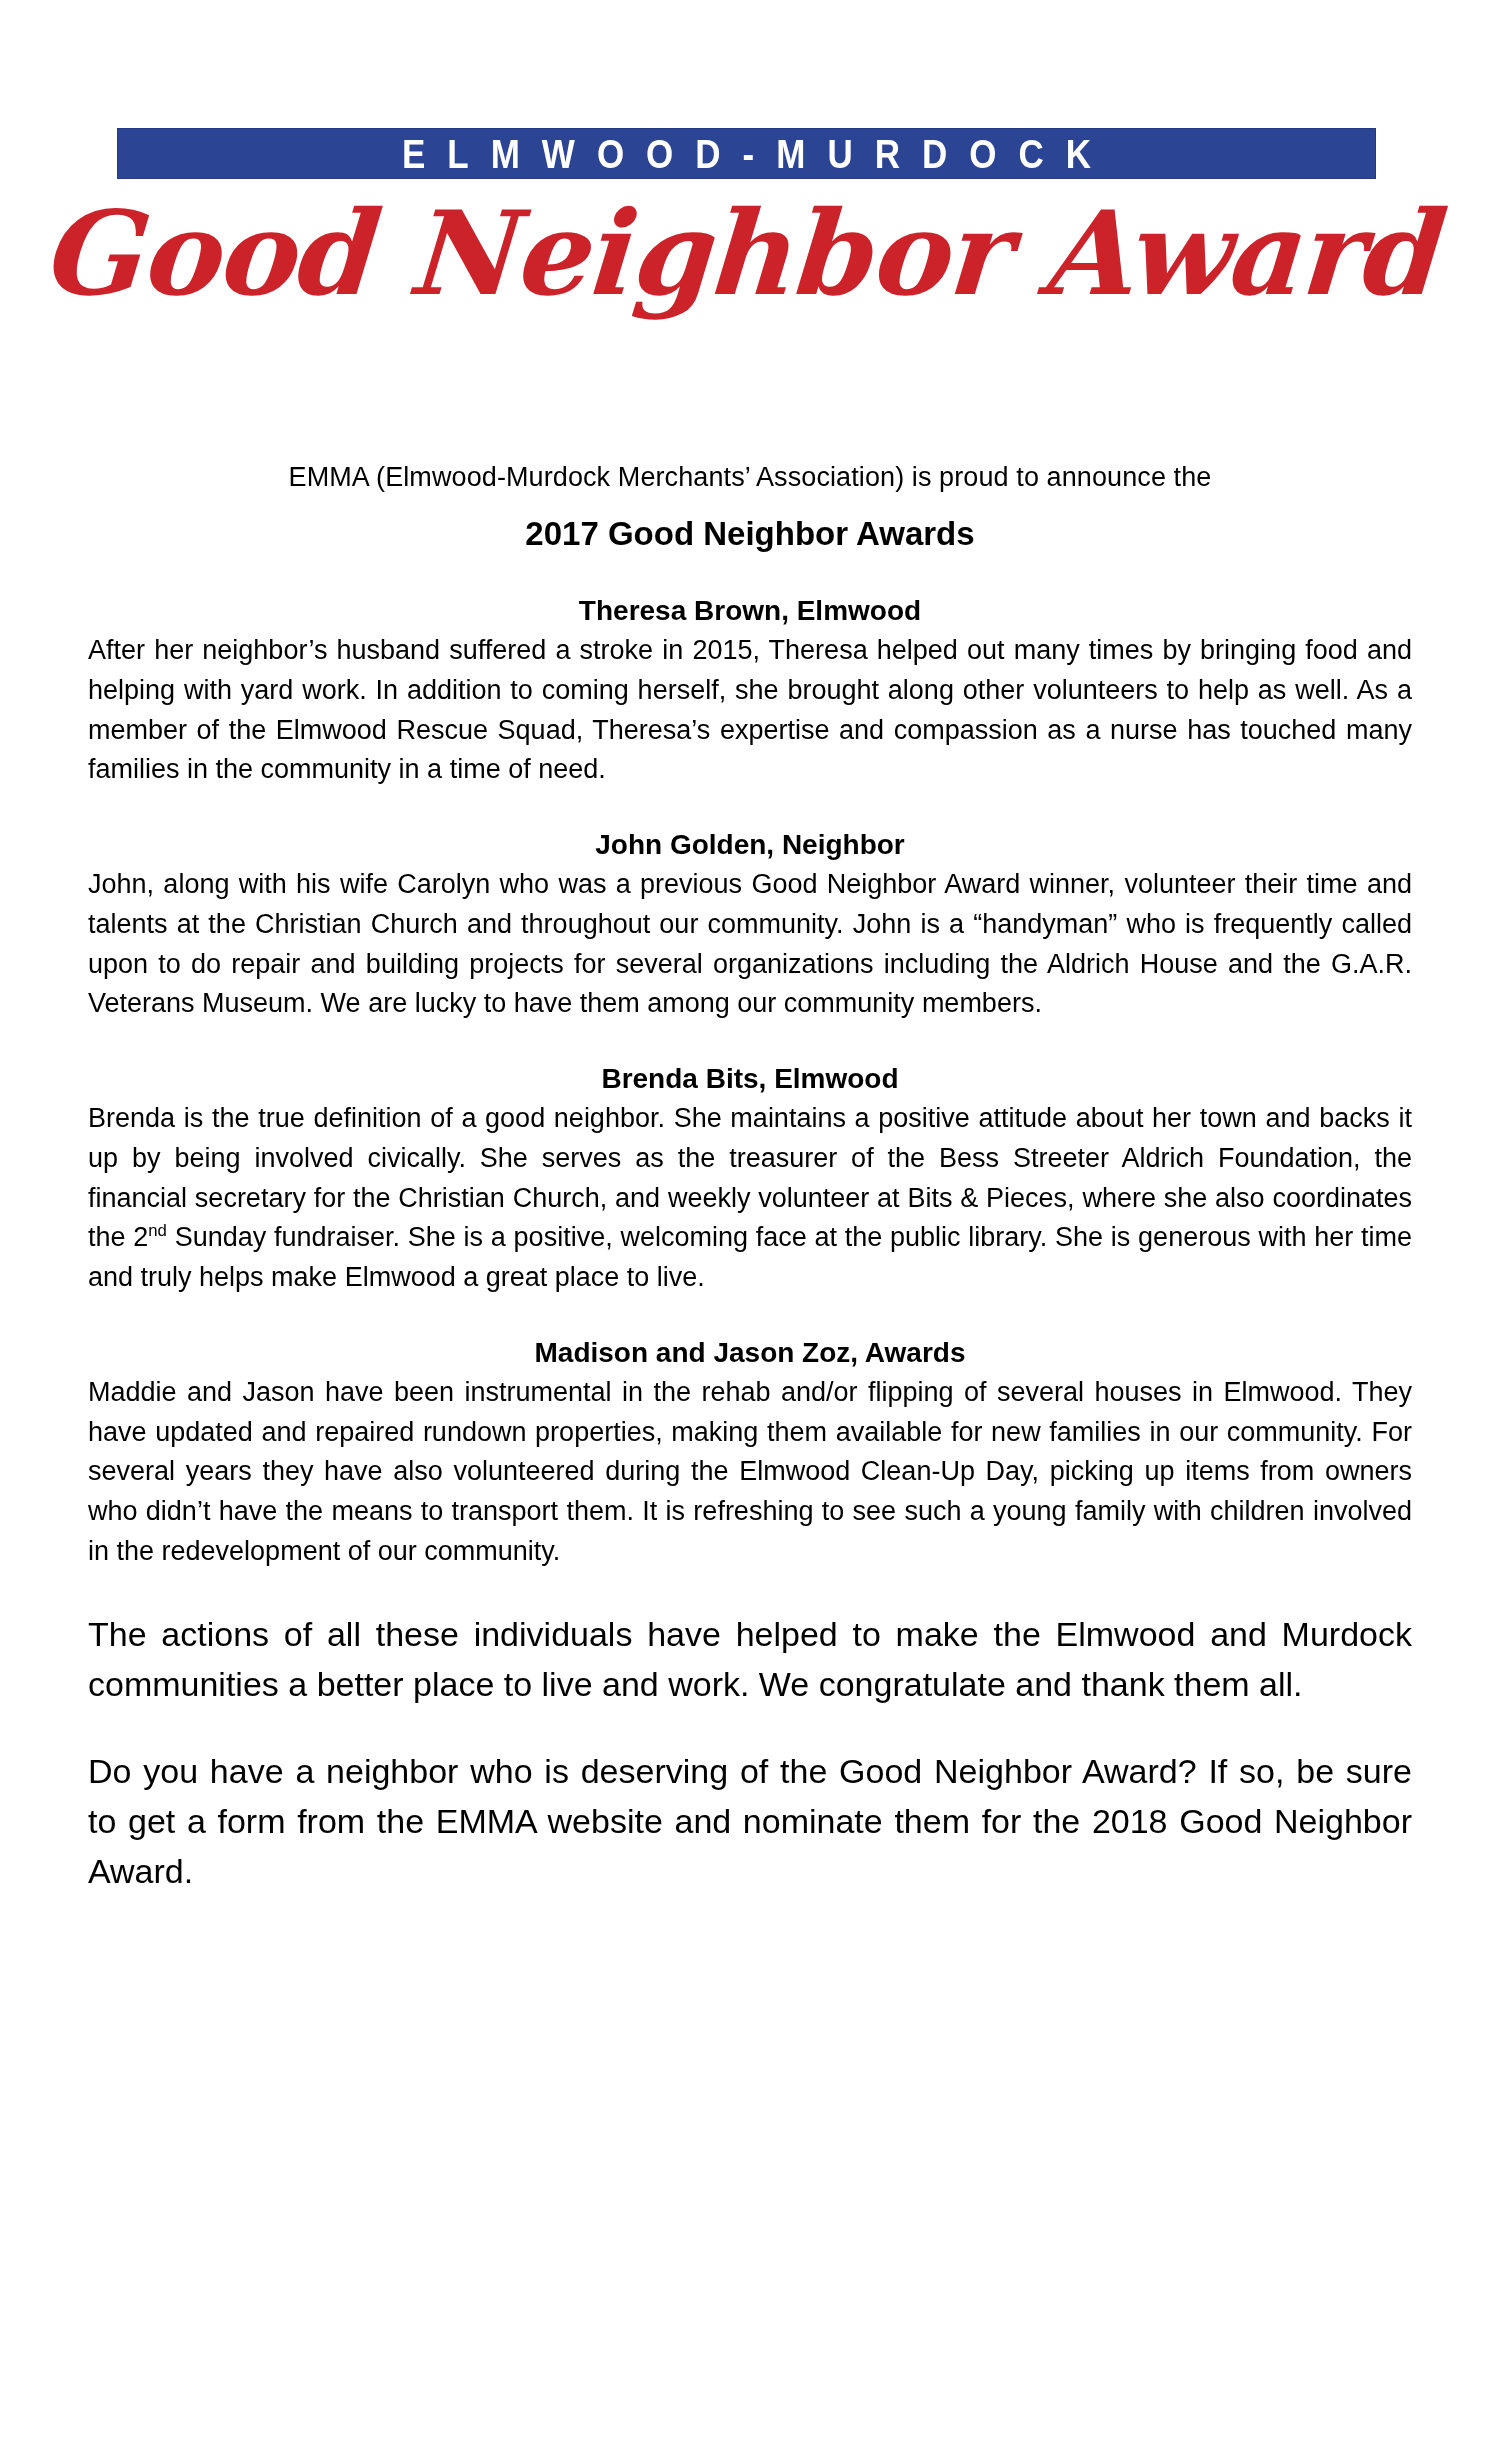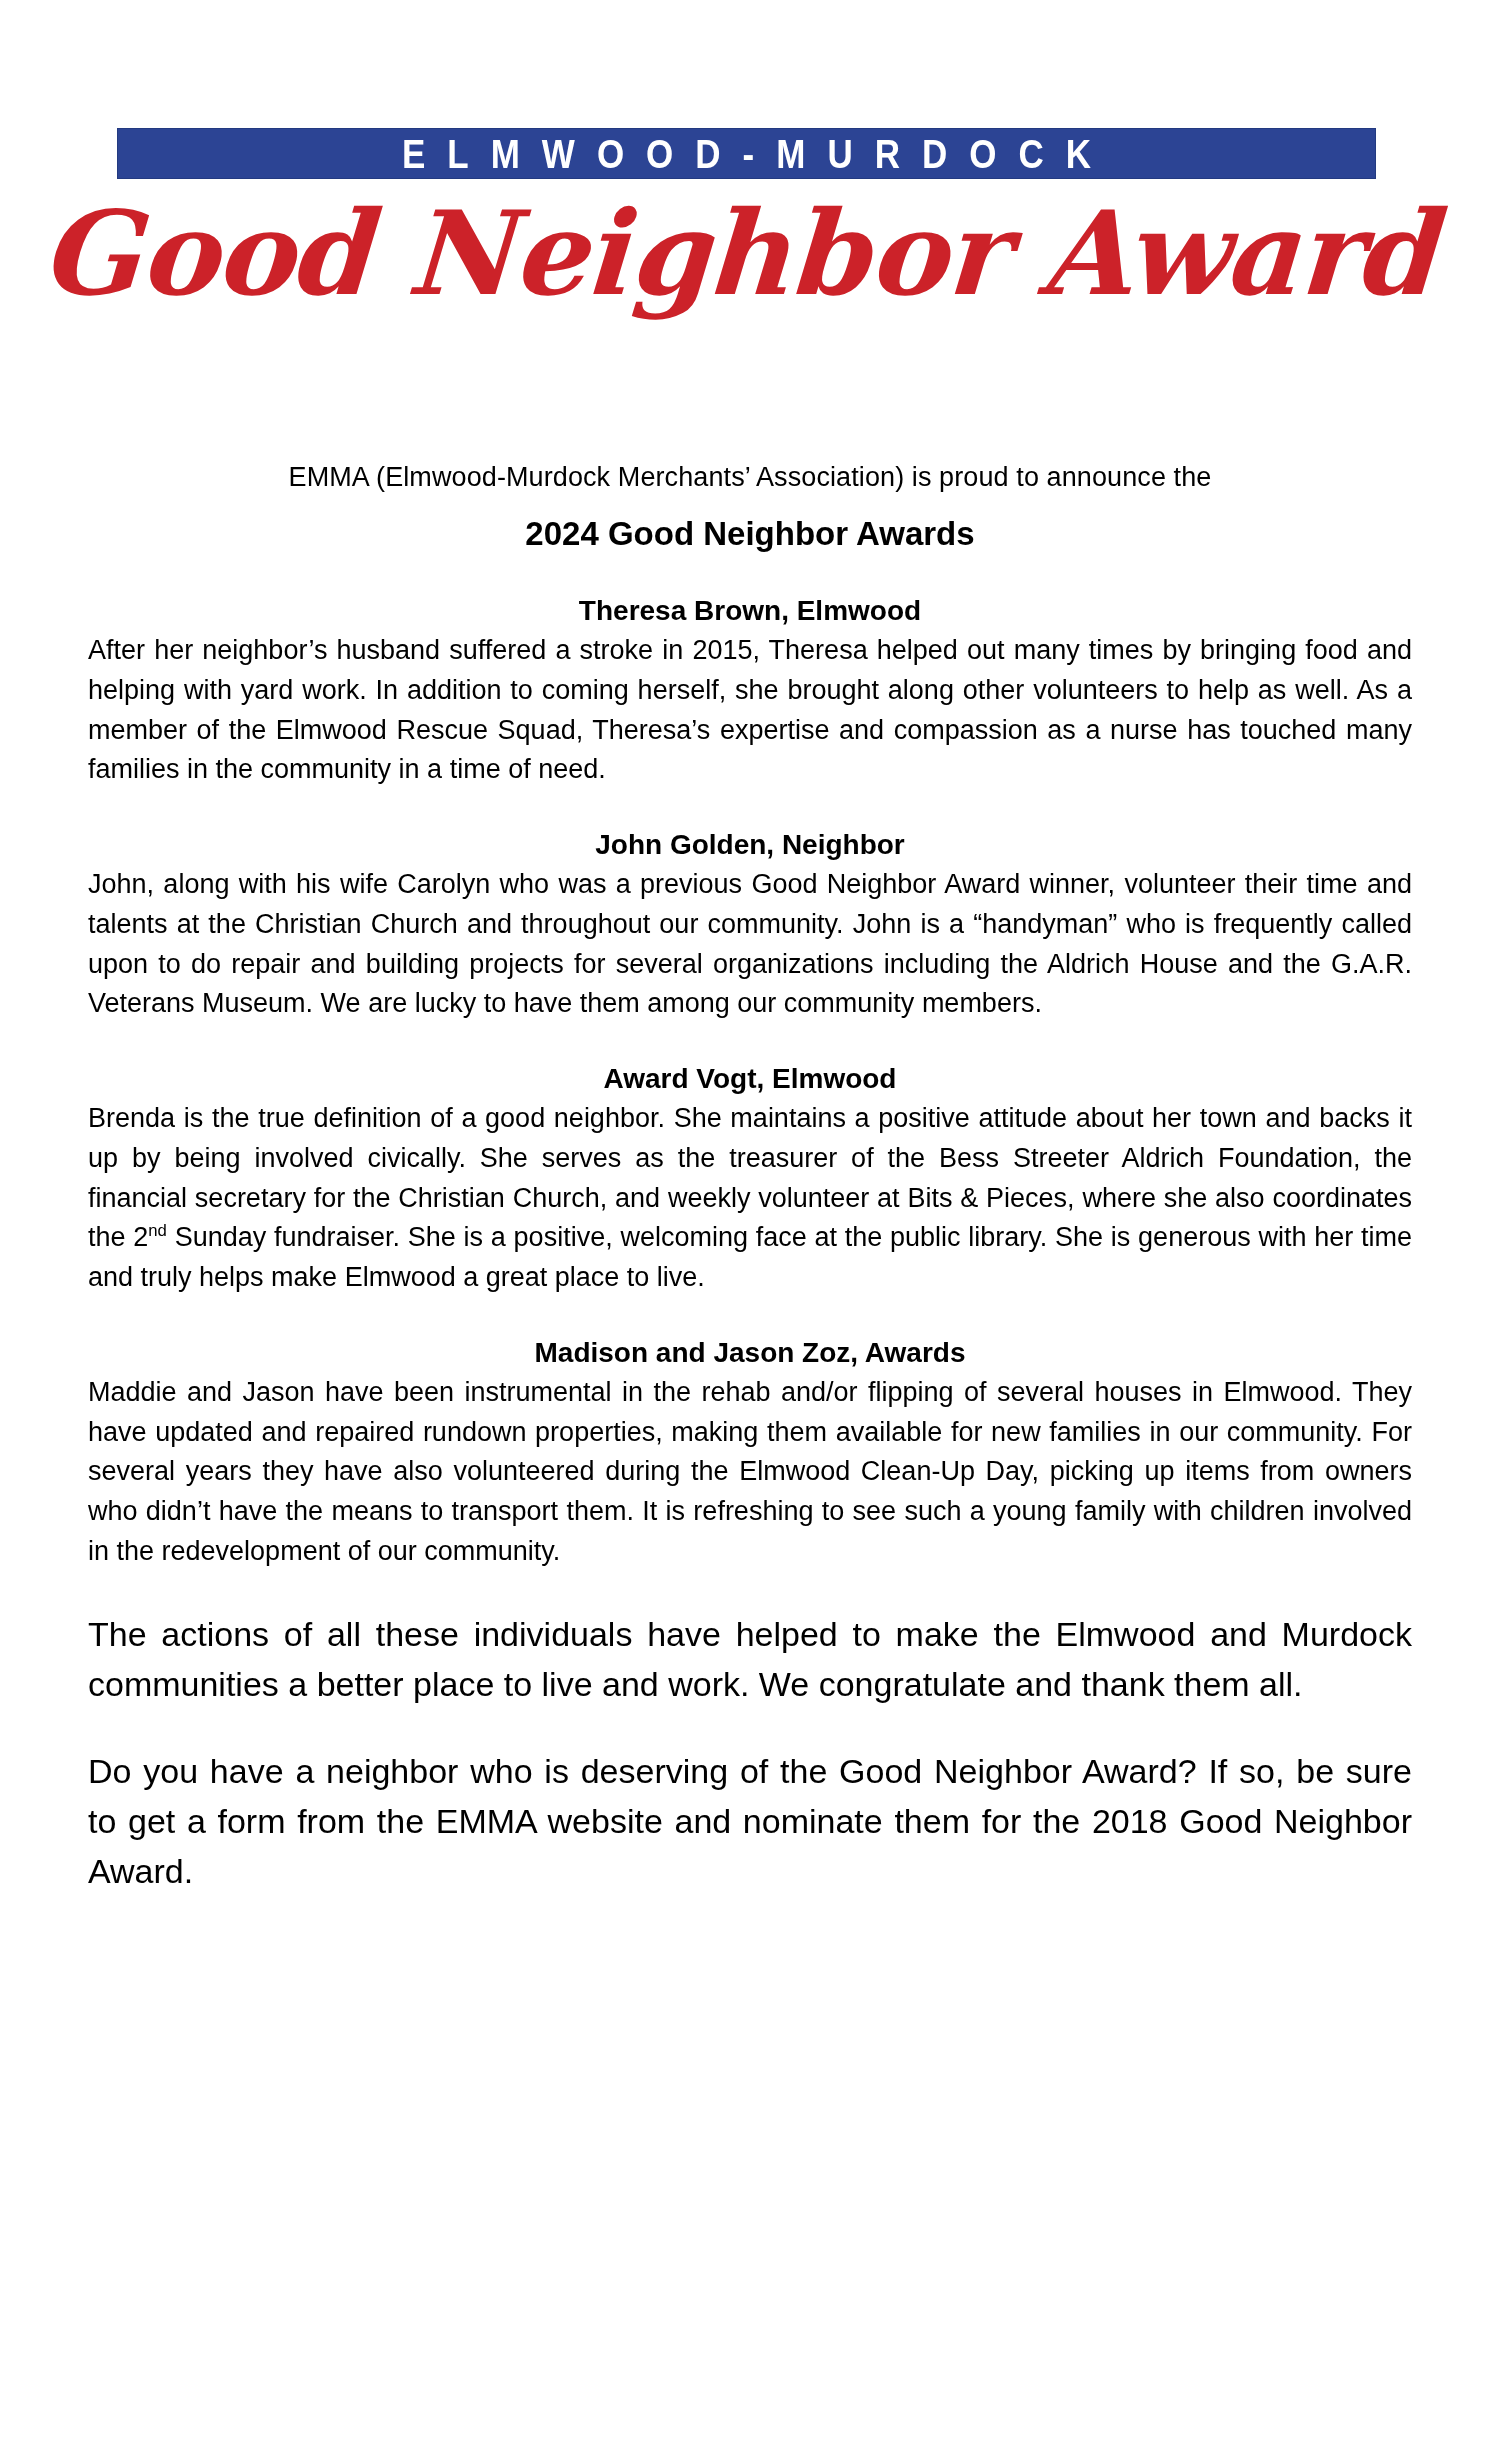--- a/index.html
+++ b/index.html
@@ -160,34 +160,34 @@
       </div>
     </div>
 
     <div class="script-title">Good Neighbor Award</div>
   </div>
 
   <div class="content">
 
     <p class="intro-line">EMMA (Elmwood-Murdock Merchants’ Association) is proud to announce the</p>
 
-    <p class="intro-title">2024 Good Neighbor Awards</p>
+    <p class="intro-title">2017 Good Neighbor Awards</p>
 
     <div class="award gap-lg">
       <p class="award-heading">Theresa Brown, Elmwood</p>
       <p class="award-body">After her neighbor’s husband suffered a stroke in 2015, Theresa helped out many times by bringing food and helping with yard work.  In addition to coming herself, she brought along other volunteers to help as well.  As a member of the Elmwood Rescue Squad, Theresa’s expertise and compassion as a nurse has touched many families in the community in a time of need.</p>
     </div>
 
     <div class="award gap-lg">
       <p class="award-heading">John Golden, Neighbor</p>
       <p class="award-body">John, along with his wife Carolyn who was a previous Good Neighbor Award winner, volunteer their time and talents at the Christian Church and throughout our community. John is a “handyman” who is frequently called upon to do repair and building projects for several organizations including the Aldrich House and the G.A.R. Veterans Museum. We are lucky to have them among our community members.</p>
     </div>
 
     <div class="award gap-lg">
-      <p class="award-heading">Award Vogt, Elmwood</p>
+      <p class="award-heading">Brenda Bits, Elmwood</p>
       <p class="award-body"><span>Brenda is the true definition of a good neighbor.  She maintains a positive attitude about her town and backs it up by being involved civically.  She serves as the treasurer of the Bess Streeter Aldrich Foundation, the financial secretary for the Christian Church, and weekly volunteer at Bits &amp; Pieces, where she also coordinates the 2</span><sup>nd</sup><span> Sunday fundraiser.  She is a positive, welcoming face at the public library.  She is generous with her time and truly helps make Elmwood a great place to live.</span></p>
     </div>
 
     <div class="award gap-lg">
       <p class="award-heading">Madison and Jason Zoz, Awards</p>
       <p class="award-body">Maddie and Jason have been instrumental in the rehab and/or flipping of several houses in Elmwood.  They have updated and repaired rundown properties, making them available for new families in our community.  For several years they have also volunteered during the Elmwood Clean-Up Day, picking up items from owners who didn’t have the means to transport them. It is refreshing to see such a young family with children involved in the redevelopment of our community.</p>
     </div>
 
     <p class="closing closing-1">The actions of all these individuals have helped to make the Elmwood and Murdock communities a better place to live and work.  We congratulate and thank them all.</p>
 

